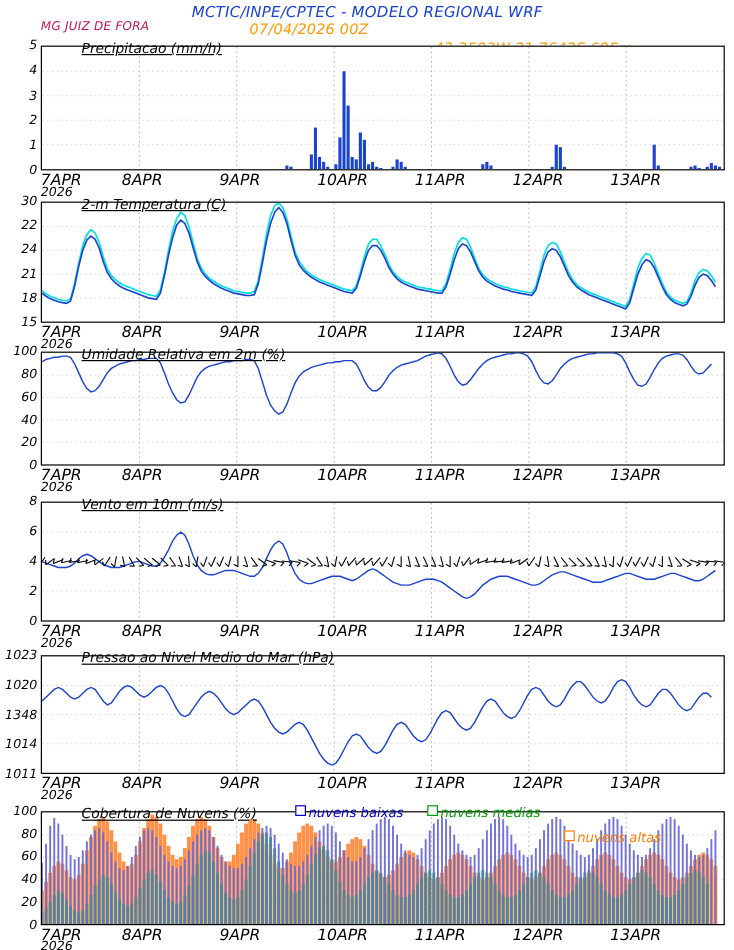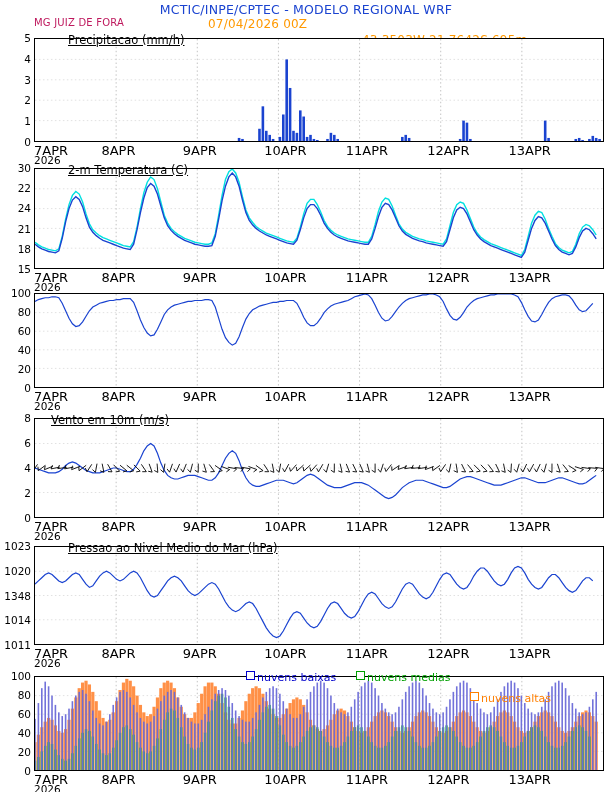--- a/index.html
+++ b/index.html
@@ -1,17 +1,17 @@
 <!DOCTYPE html>
 <html><head>
 <meta charset="utf-8">
 <style>
   html,body{margin:0;padding:0;background:#ffffff;}
   body{width:612px;height:792px;font-family:"DejaVu Sans",sans-serif;-webkit-font-smoothing:none;}
-  .page{position:relative;width:612px;height:792px;overflow:hidden;}
+  .page{position:relative;width:612px;height:792px;overflow:hidden;font-style:italic;}
 
   .hdr-title{position:absolute;left:0;top:2px;width:612px;text-align:center;color:#1a43d0;font-size:12.5px;letter-spacing:.2px;}
   .hdr-left{position:absolute;left:34px;top:17px;color:#be185d;font-size:10px;letter-spacing:.2px;}
   .hdr-date{position:absolute;left:208px;top:17px;color:#ff9900;font-size:12px;letter-spacing:.2px;}
   .hdr-coord{position:absolute;left:362px;top:33px;color:#ff9900;font-size:12px;letter-spacing:.2px;}
 
   .panel{position:absolute;left:34px;width:570px;border:1px solid #000;box-sizing:border-box;background:#fff;}
   .plotsvg{position:absolute;left:0;top:0;width:100%;height:100%;}
   .ptitle{position:absolute;color:#000;font-size:11.5px;white-space:nowrap;}
   .ptitle u{text-decoration:underline;}
@@ -153,20 +153,21 @@
         <line x1="325.7142857142857" y1="0" x2="325.7142857142857" y2="95" stroke="#aaaaaa" stroke-width="0.7" stroke-dasharray="1.5,2.5"></line>
         <line x1="407.14285714285717" y1="0" x2="407.14285714285717" y2="95" stroke="#aaaaaa" stroke-width="0.7" stroke-dasharray="1.5,2.5"></line>
         <line x1="488.57142857142856" y1="0" x2="488.57142857142856" y2="95" stroke="#aaaaaa" stroke-width="0.7" stroke-dasharray="1.5,2.5"></line>
         <line x1="0" y1="19" x2="570" y2="19" stroke="#cccccc" stroke-width="0.6" stroke-dasharray="1.5,2.5"></line>
         <line x1="0" y1="38" x2="570" y2="38" stroke="#cccccc" stroke-width="0.6" stroke-dasharray="1.5,2.5"></line>
         <line x1="0" y1="57" x2="570" y2="57" stroke="#cccccc" stroke-width="0.6" stroke-dasharray="1.5,2.5"></line>
         <line x1="0" y1="76" x2="570" y2="76" stroke="#cccccc" stroke-width="0.6" stroke-dasharray="1.5,2.5"></line>
         <path d="M0.00 7.60 L3.41 5.70 L6.83 4.75 L10.24 3.80 L13.65 3.80 L17.07 2.85 L20.48 2.85 L23.89 3.80 L27.31 9.50 L30.72 17.10 L34.13 24.70 L37.54 30.40 L40.96 33.25 L44.37 32.30 L47.78 28.50 L51.20 22.80 L54.61 17.10 L58.02 13.30 L61.44 11.40 L64.85 9.50 L68.26 8.55 L71.68 7.60 L75.09 6.65 L78.50 6.65 L81.92 5.70 L85.33 5.70 L88.74 4.75 L92.16 4.75 L95.57 4.75 L98.98 8.55 L102.40 17.10 L105.81 26.60 L109.22 34.20 L112.63 39.90 L116.05 42.75 L119.46 41.80 L122.87 36.10 L126.29 28.50 L129.70 20.90 L133.11 16.15 L136.53 13.30 L139.94 11.40 L143.35 10.45 L146.77 9.50 L150.18 8.55 L153.59 7.60 L157.01 7.60 L160.42 6.65 L163.83 6.65 L167.25 6.65 L170.66 5.70 L174.07 5.70 L177.49 6.65 L180.90 13.30 L184.31 24.70 L187.72 36.10 L191.14 44.65 L194.55 49.40 L197.96 52.25 L201.38 50.35 L204.79 43.70 L208.20 34.20 L211.62 25.65 L215.03 19.95 L218.44 16.15 L221.86 14.25 L225.27 12.35 L228.68 11.40 L232.10 10.45 L235.51 9.50 L238.92 8.55 L242.34 8.55 L245.75 7.60 L249.16 7.60 L252.57 6.65 L255.99 6.65 L259.40 6.65 L262.81 9.50 L266.23 16.15 L269.64 23.75 L273.05 29.45 L276.47 32.30 L279.88 32.30 L283.29 29.45 L286.71 24.70 L290.12 19.00 L293.53 15.20 L296.95 12.35 L300.36 10.45 L303.77 9.50 L307.19 8.55 L310.60 7.60 L314.01 6.65 L317.43 4.75 L320.84 2.85 L324.25 1.90 L327.66 0.95 L331.08 0.00 L334.49 0.95 L337.90 4.75 L341.32 11.40 L344.73 19.00 L348.14 24.70 L351.56 27.55 L354.97 26.60 L358.38 22.80 L361.80 18.05 L365.21 13.30 L368.62 9.50 L372.04 6.65 L375.45 4.75 L378.86 3.80 L382.28 2.85 L385.69 1.90 L389.10 0.95 L392.51 0.95 L395.93 0.00 L399.34 0.00 L402.75 0.95 L406.17 2.85 L409.58 7.60 L412.99 15.20 L416.41 21.85 L419.82 25.65 L423.23 26.60 L426.65 23.75 L430.06 19.00 L433.47 13.30 L436.89 9.50 L440.30 6.65 L443.71 4.75 L447.13 3.80 L450.54 2.85 L453.95 1.90 L457.37 0.95 L460.78 0.95 L464.19 0.00 L467.60 0.00 L471.02 0.00 L474.43 0.00 L477.84 0.00 L481.26 0.95 L484.67 2.85 L488.08 8.55 L491.50 16.15 L494.91 22.80 L498.32 27.55 L501.74 28.50 L505.15 26.60 L508.56 20.90 L511.98 14.25 L515.39 8.55 L518.80 4.75 L522.22 2.85 L525.63 1.90 L529.04 0.95 L532.46 0.95 L535.87 1.90 L539.28 5.70 L542.69 11.40 L546.11 16.15 L549.52 18.05 L552.93 17.10 L556.35 13.30 L559.76 9.50 " fill="none" stroke="#1a43d0" stroke-width="1.2"></path>
       </svg>
   </div>
+  <div class="ptitle" style="left:68px;top:288px;"><u>Umidade Relativa em 2m (%)</u></div>
   <div class="yticks" id="y2" style="top:293px;height:95px;">
       <span style="top: 95px;">0</span>
       <span style="top: 76px;">20</span>
       <span style="top: 57px;">40</span>
       <span style="top: 38px;">60</span>
       <span style="top: 19px;">80</span>
       <span style="top: 0px;">100</span>
     </div>
   <div class="xticks" id="x2" style="top:389px;">
       <span style="left: 34px; top: 0px;">7APR</span>
@@ -356,21 +357,21 @@
           <line x1="550.39" y1="51.39" x2="547.19" y2="53.95"></line>
           <line x1="548.48" y1="49.36" x2="557.39" y2="50.64"></line>
           <line x1="557.39" y1="50.64" x2="554.68" y2="53.70"></line>
           <line x1="555.28" y1="49.61" x2="564.24" y2="50.39"></line>
           <line x1="564.24" y1="50.39" x2="561.71" y2="53.60"></line>
           <line x1="562.14" y1="49.30" x2="571.03" y2="50.70"></line>
           <line x1="571.03" y1="50.70" x2="568.28" y2="53.73"></line>
         </g>
       </svg>
   </div>
-  <div class="ptitle" style="left:51px;top:413px;"><u>Vento em 10m (m/s)</u></div>
+  <div class="ptitle" style="left:68px;top:413px;"><u>Vento em 10m (m/s)</u></div>
   <div class="yticks" id="y3" style="top:418px;height:100px;">
       <span style="top: 100px;">0</span>
       <span style="top: 75px;">2</span>
       <span style="top: 50px;">4</span>
       <span style="top: 25px;">6</span>
       <span style="top: 0px;">8</span>
     </div>
   <div class="xticks" id="x3" style="top:519px;">
       <span style="left: 34px; top: 0px;">7APR</span>
       <span style="left: 101.429px; top: 0px;">8APR</span>
@@ -918,20 +919,21 @@
         <rect x="538.48" y="26.60" width="1.6" height="68.40" fill="#6a6ad8" opacity="0.95"></rect>
         <rect x="541.89" y="32.30" width="1.6" height="62.70" fill="#6a6ad8" opacity="0.95"></rect>
         <rect x="545.31" y="36.10" width="1.6" height="58.90" fill="#6a6ad8" opacity="0.95"></rect>
         <rect x="548.72" y="38.00" width="1.6" height="57.00" fill="#6a6ad8" opacity="0.95"></rect>
         <rect x="552.13" y="36.10" width="1.6" height="58.90" fill="#6a6ad8" opacity="0.95"></rect>
         <rect x="555.55" y="30.40" width="1.6" height="64.60" fill="#6a6ad8" opacity="0.95"></rect>
         <rect x="558.96" y="22.80" width="1.6" height="72.20" fill="#6a6ad8" opacity="0.95"></rect>
         <rect x="562.37" y="15.20" width="1.6" height="79.80" fill="#6a6ad8" opacity="0.95"></rect>
       </svg>
   </div>
+  <div class="ptitle" style="left:68px;top:671px;"><u>Cobertura de Nuvens (%)</u></div>
   <div class="legend" style="left:246px;top:671px;color:#0000cc;"><span class="sq" style="background:#ffffff;border-color:#0000cc;"></span><span>nuvens baixas</span></div>
   <div class="legend" style="left:356px;top:671px;color:#00a000;"><span class="sq" style="background:#ffffff;border-color:#00a000;"></span><span>nuvens medias</span></div>
   <div class="legend" style="left:470px;top:692px;color:#ff7f00;"><span class="sq" style="background:#ffffff;border-color:#ff7f00;"></span><span>nuvens altas</span></div>
   <div class="yticks" id="y5" style="top:676px;height:95px;">
       <span style="top: 95px;">0</span>
       <span style="top: 76px;">20</span>
       <span style="top: 57px;">40</span>
       <span style="top: 38px;">60</span>
       <span style="top: 19px;">80</span>
       <span style="top: 0px;">100</span>

